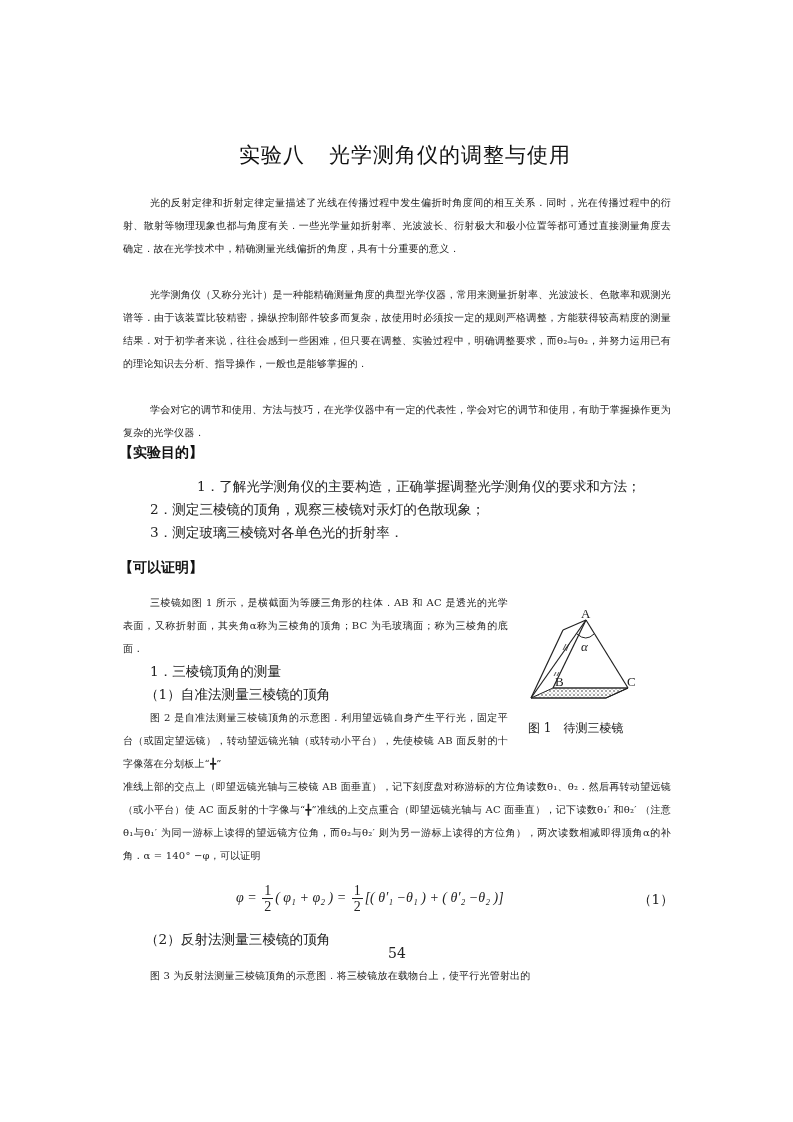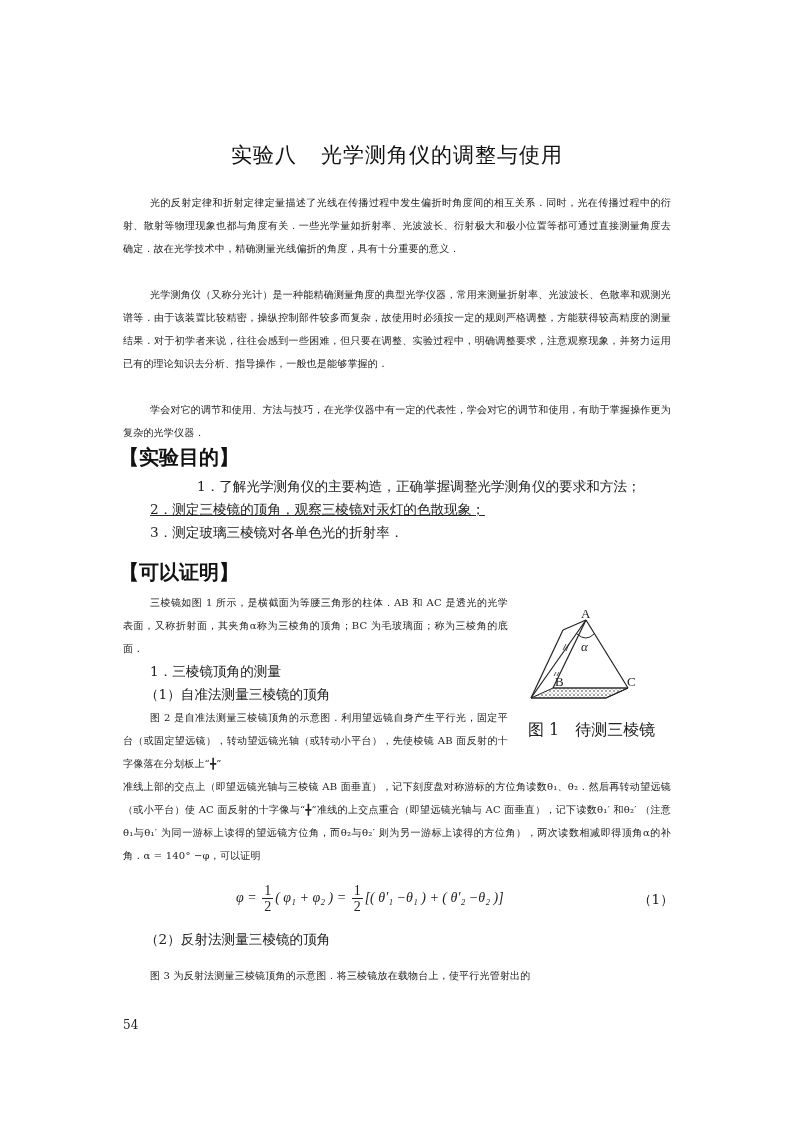--- a/index.html
+++ b/index.html
@@ -1,52 +1,52 @@
 <!DOCTYPE html>
 <html><head>
 <meta charset="utf-8">
 <style>
   html, body { margin:0; padding:0; background:#fff; }
   body { width:793px; height:1122px; position:relative; overflow:hidden;
          font-family:"DejaVu Serif","Liberation Serif",serif; color:#222; }
   .page { position:absolute; left:123px; top:0; width:548px; }
-  .title { position:absolute; left:0; width:548px; top:141px; text-align:center;
+  .title { position:absolute; left:8px; width:548px; top:141px; text-align:center;
            font-family:"DejaVu Sans","Liberation Sans",sans-serif; font-size:21px; letter-spacing:1px; color:#111; }
   .title .gap { display:inline-block; width:24px; }
   .p { position:absolute; left:0; width:548px; font-size:10px; line-height:23px;
        text-align:justify; text-indent:27px; letter-spacing:0.2px; }
   .h { position:absolute; left:0; font-family:"DejaVu Sans","Liberation Sans",sans-serif;
-       font-size:20px; font-weight:bold; color:#111; }
+       font-size:14px; font-weight:bold; color:#111; }
   .li { position:absolute; left:27px; font-size:13.6px; line-height:23px; }
   .narrow { width:385px; }
   .fig { position:absolute; left:398px; top:606px; width:150px; height:140px; }
-  .figcap { position:absolute; left:405px; top:720px; font-size:16px; }
+  .figcap { position:absolute; left:405px; top:720px; font-size:12px; }
   .eq { position:absolute; left:113px; top:883px; font-size:14px; font-style:italic; font-family:"Liberation Serif",serif; }
   .eqno { position:absolute; left:515px; top:891px; font-size:13.6px; }
   .frac { display:inline-block; vertical-align:middle; text-align:center; font-style:normal; margin:0 2px; }
   .frac span { display:block; line-height:15px; }
   .frac .num { border-bottom:1px solid #222; padding:0 2px; }
-  .pageno { position:absolute; left:0; width:548px; top:1018px; font-size:12px; }
+  .pageno { position:absolute; left:0; width:548px; text-align:center; top:945px; font-size:14px; }
 </style>
 </head>
 <body>
 
 <div class="page">
 
   <div class="title">
     <span>实验八</span><span class="gap"></span><span>光学测角仪的调整与使用</span>
   </div>
 
   <div class="p" style="top:191px;">光的反射定律和折射定律定量描述了光线在传播过程中发生偏折时角度间的相互关系．同时，光在传播过程中的衍射、散射等物理现象也都与角度有关．一些光学量如折射率、光波波长、衍射极大和极小位置等都可通过直接测量角度去确定．故在光学技术中，精确测量光线偏折的角度，具有十分重要的意义．</div>
-  <div class="p" style="top:283px;">光学测角仪（又称分光计）是一种能精确测量角度的典型光学仪器，常用来测量折射率、光波波长、色散率和观测光谱等．由于该装置比较精密，操纵控制部件较多而复杂，故使用时必须按一定的规则严格调整，方能获得较高精度的测量结果．对于初学者来说，往往会感到一些困难，但只要在调整、实验过程中，明确调整要求，注意观察现象，并努力运用已有的理论知识去分析、指导操作，一般也是能够掌握的．</div>
+  <div class="p" style="top:283px;">光学测角仪（又称分光计）是一种能精确测量角度的典型光学仪器，常用来测量折射率、光波波长、色散率和观测光谱等．由于该装置比较精密，操纵控制部件较多而复杂，故使用时必须按一定的规则严格调整，方能获得较高精度的测量结果．对于初学者来说，往往会感到一些困难，但只要在调整、实验过程中，明确调整要求，而θ₂与θ₂，并努力运用已有的理论知识去分析、指导操作，一般也是能够掌握的．</div>
   <div class="p" style="top:398px;">学会对它的调节和使用、方法与技巧，在光学仪器中有一定的代表性，学会对它的调节和使用，有助于掌握操作更为复杂的光学仪器．</div>
 
   <div class="h" style="top:444px; left:-4px;">【实验目的】</div>
   <div class="li" style="top:475px;margin-left:47px;">1．了解光学测角仪的主要构造，正确掌握调整光学测角仪的要求和方法；</div>
-  <div class="li" style="top:498px;text-decoration:underline;">2．测定三棱镜的顶角，观察三棱镜对汞灯的色散现象；</div>
+  <div class="li" style="top:498px;">2．测定三棱镜的顶角，观察三棱镜对汞灯的色散现象；</div>
   <div class="li" style="top:521px;">3．测定玻璃三棱镜对各单色光的折射率．</div>
 
   <div class="h" style="top:559px; left:-4px;">【可以证明】</div>
 
   <div class="p narrow" style="top:591px;">三棱镜如图 1 所示，是横截面为等腰三角形的柱体．AB 和 AC 是透光的光学表面，又称折射面，其夹角α称为三棱角的顶角；BC 为毛玻璃面；称为三棱角的底面．</div>
   <div class="li" style="top:660px;">1．三棱镜顶角的测量</div>
   <div class="li" style="top:683px; left:22px;">（1）自准法测量三棱镜的顶角</div>
   <div class="p narrow" style="top:706px;">图 2 是自准法测量三棱镜顶角的示意图．利用望远镜自身产生平行光，固定平台（或固定望远镜），转动望远镜光轴（或转动小平台），先使棱镜 AB 面反射的十字像落在分划板上“╋”</div>
   <div class="p" style="top:775px; text-indent:0;">准线上部的交点上（即望远镜光轴与三棱镜 AB 面垂直），记下刻度盘对称游标的方位角读数θ₁、θ₂．然后再转动望远镜（或小平台）使 AC 面反射的十字像与“╋”准线的上交点重合（即望远镜光轴与 AC 面垂直），记下读数θ₁′ 和θ₂′ （注意θ₁与θ₁′ 为同一游标上读得的望远镜方位角，而θ₂与θ₂′ 则为另一游标上读得的方位角），两次读数相减即得顶角α的补角．α = 140° −φ，可以证明</div>
 

